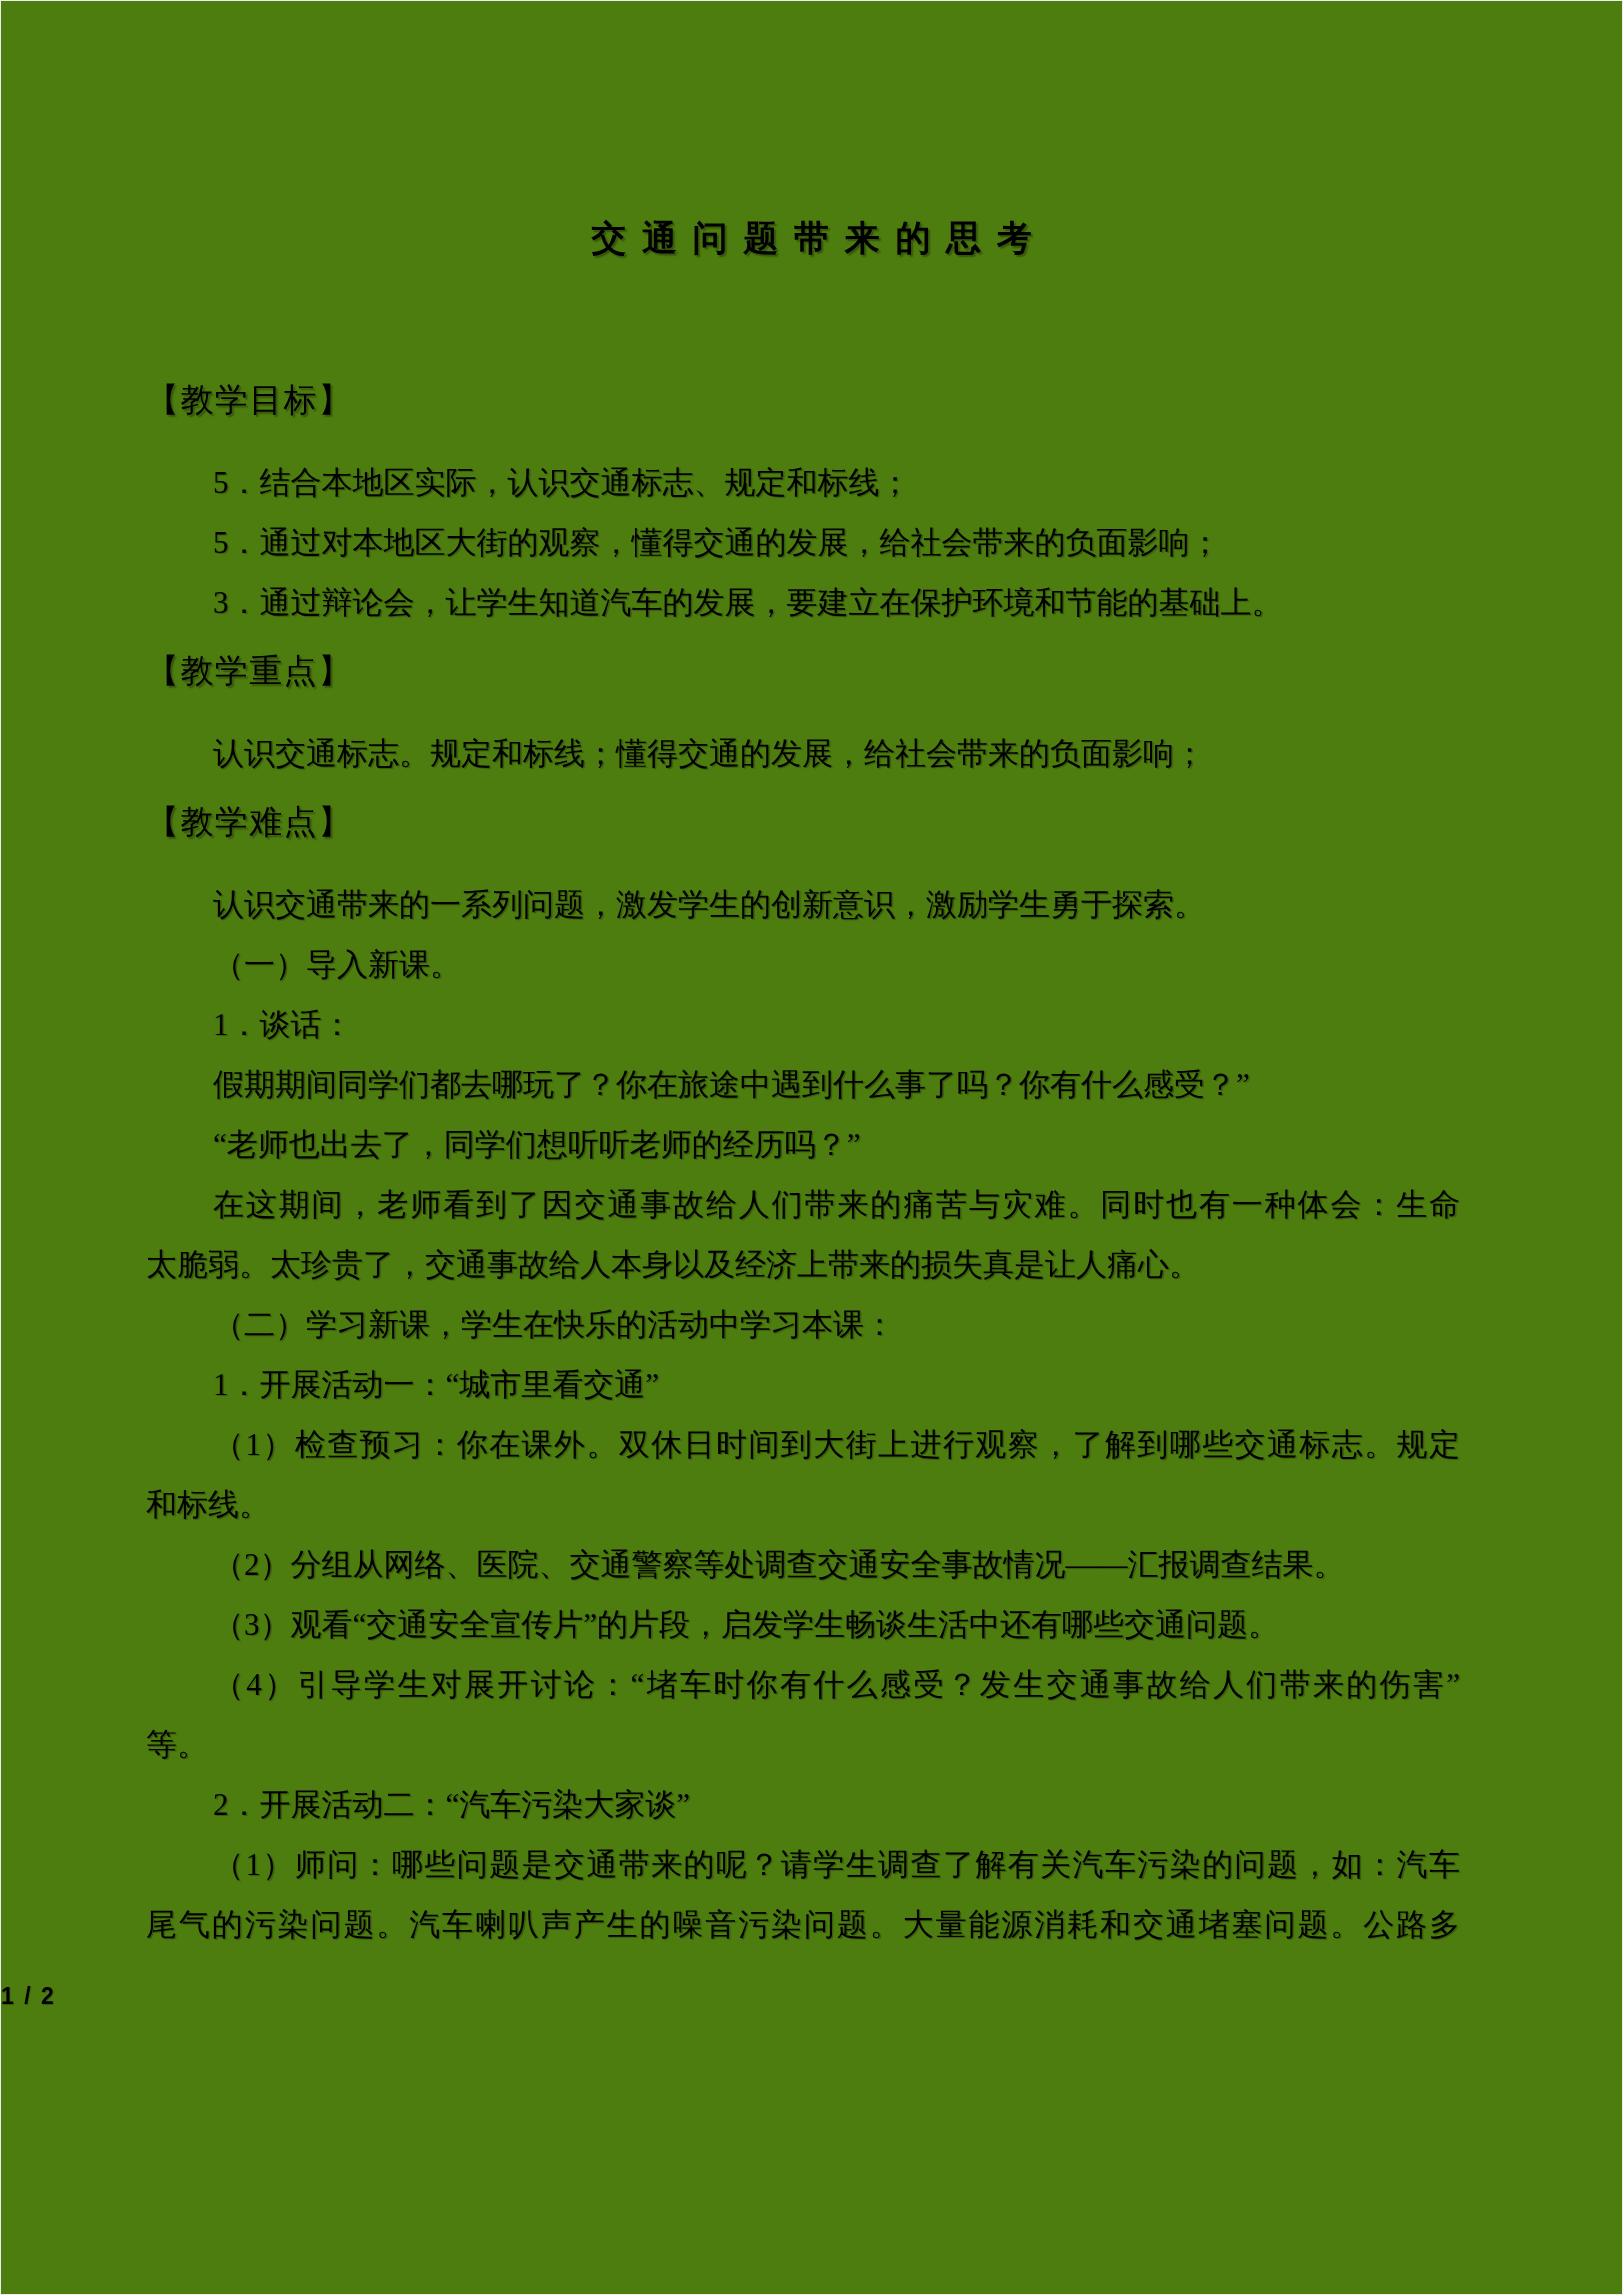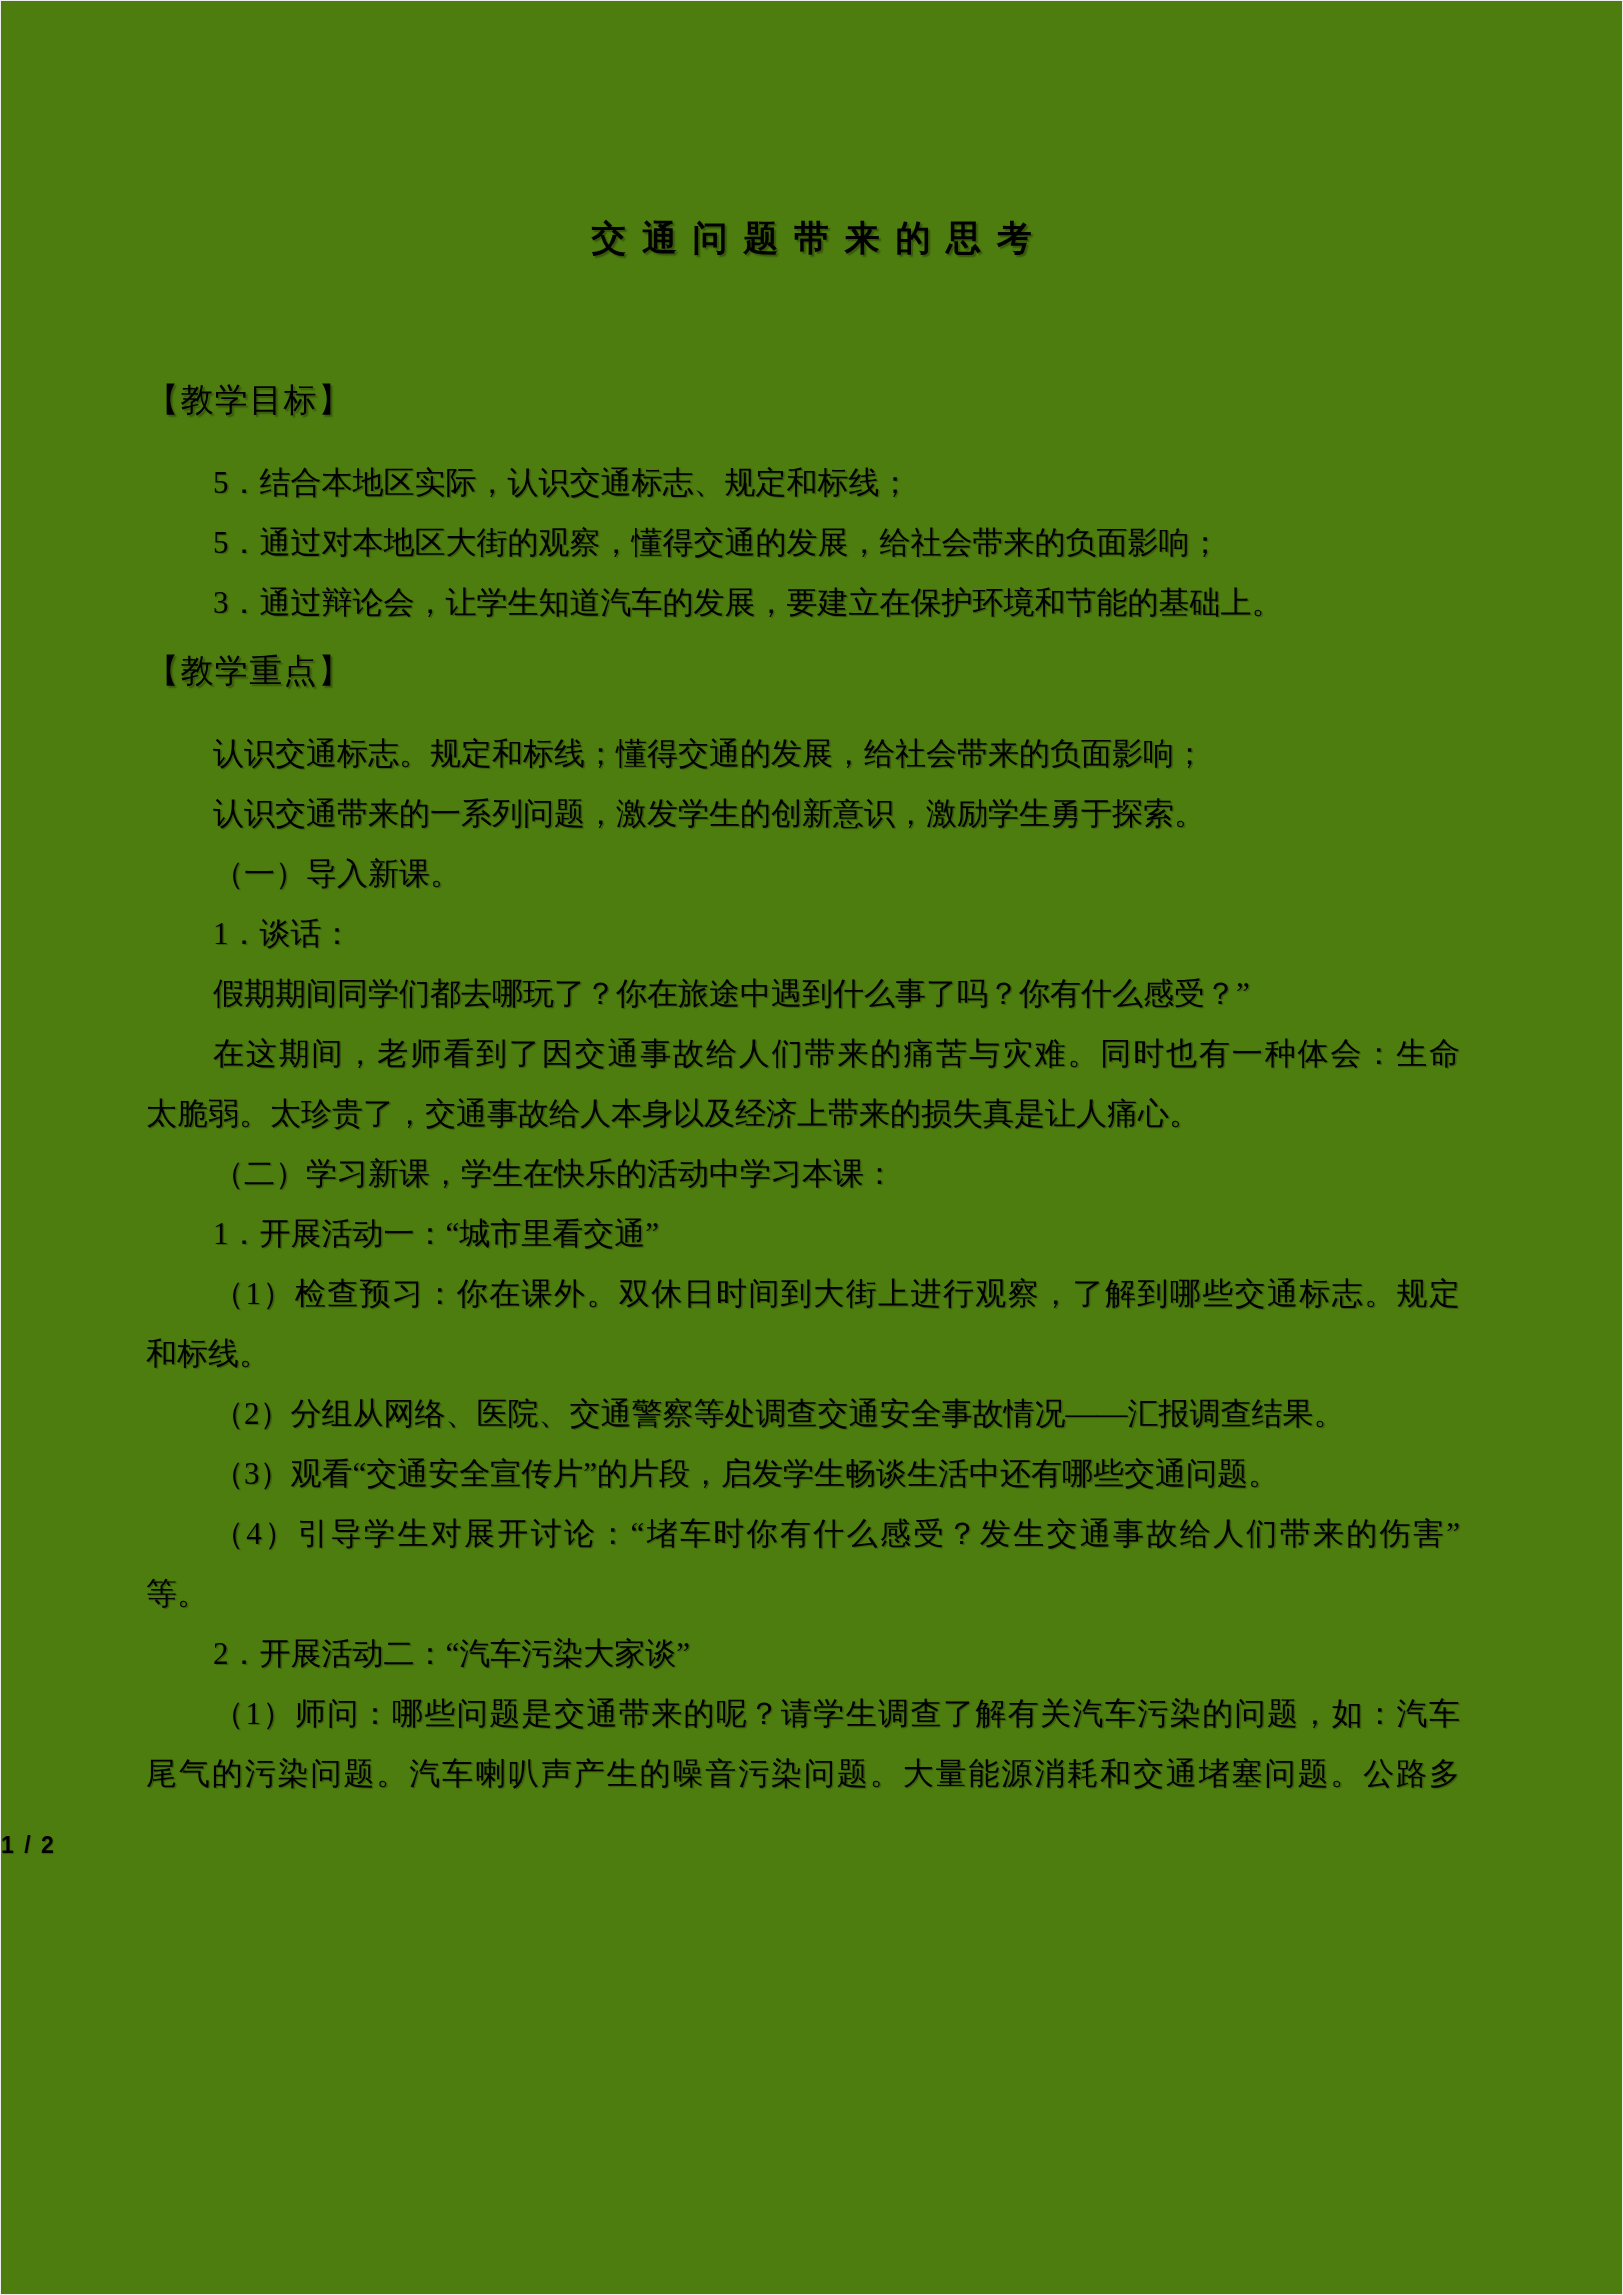--- a/index.html
+++ b/index.html
@@ -72,25 +72,27 @@
   <div class="content">
 
     <div class="sec-heading">【教学目标】</div>
     <div class="line indent">5．结合本地区实际，认识交通标志、规定和标线；</div>
     <div class="line indent">5．通过对本地区大街的观察，懂得交通的发展，给社会带来的负面影响；</div>
     <div class="line indent">3．通过辩论会，让学生知道汽车的发展，要建立在保护环境和节能的基础上。</div>
 
     <div class="sec-heading">【教学重点】</div>
     <div class="line indent">认识交通标志。规定和标线；懂得交通的发展，给社会带来的负面影响；</div>
 
+    <div class="sec-heading">【教学难点】</div>
     <div class="line indent">认识交通带来的一系列问题，激发学生的创新意识，激励学生勇于探索。</div>
 
     <div class="line indent">（一）导入新课。</div>
     <div class="line indent">1．谈话：</div>
     <div class="line indent">假期期间同学们都去哪玩了？你在旅途中遇到什么事了吗？你有什么感受？”</div>
+    <div class="line indent">“老师也出去了，同学们想听听老师的经历吗？”</div>
     <div class="line indent full">在这期间，老师看到了因交通事故给人们带来的痛苦与灾难。同时也有一种体会：生命</div>
     <div class="line">太脆弱。太珍贵了，交通事故给人本身以及经济上带来的损失真是让人痛心。</div>
     <div class="line indent">（二）学习新课，学生在快乐的活动中学习本课：</div>
     <div class="line indent">1．开展活动一：“城市里看交通”</div>
     <div class="line indent full">（1）检查预习：你在课外。双休日时间到大街上进行观察，了解到哪些交通标志。规定</div>
     <div class="line">和标线。</div>
     <div class="line indent">（2）分组从网络、医院、交通警察等处调查交通安全事故情况——汇报调查结果。</div>
     <div class="line indent">（3）观看“交通安全宣传片”的片段，启发学生畅谈生活中还有哪些交通问题。</div>
     <div class="line indent full">（4）引导学生对展开讨论：“堵车时你有什么感受？发生交通事故给人们带来的伤害”</div>
     <div class="line">等。</div>

